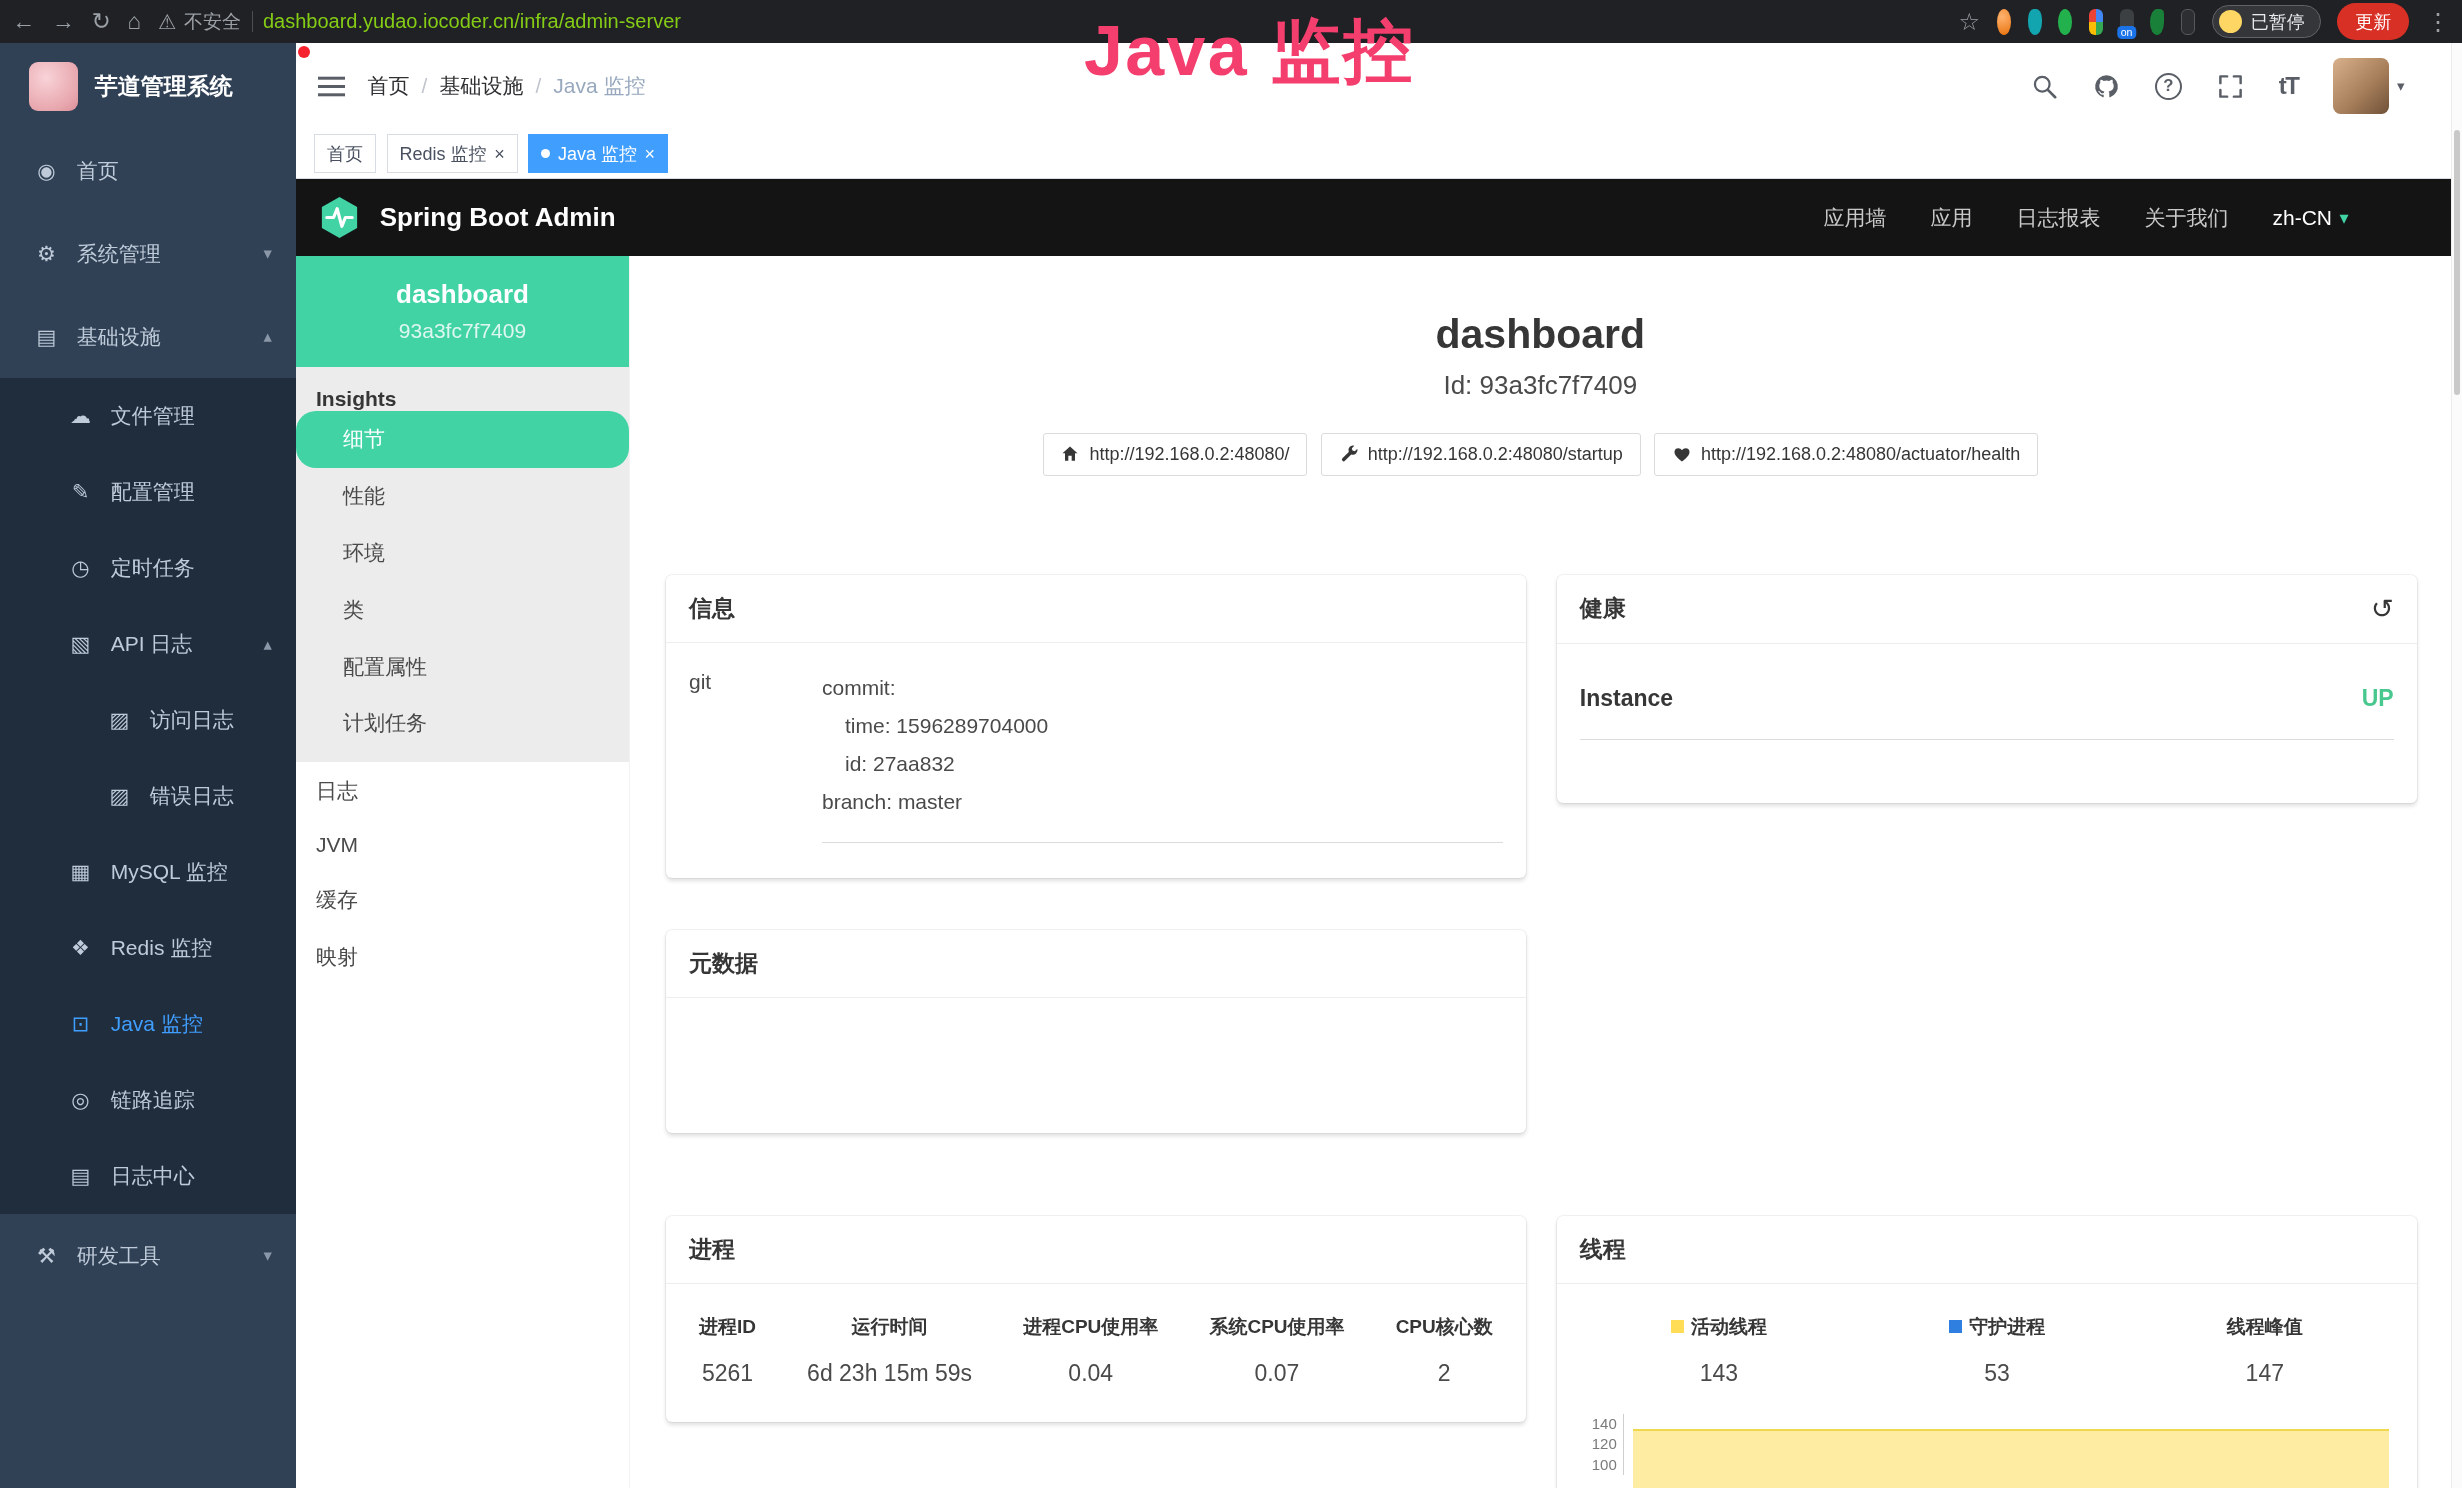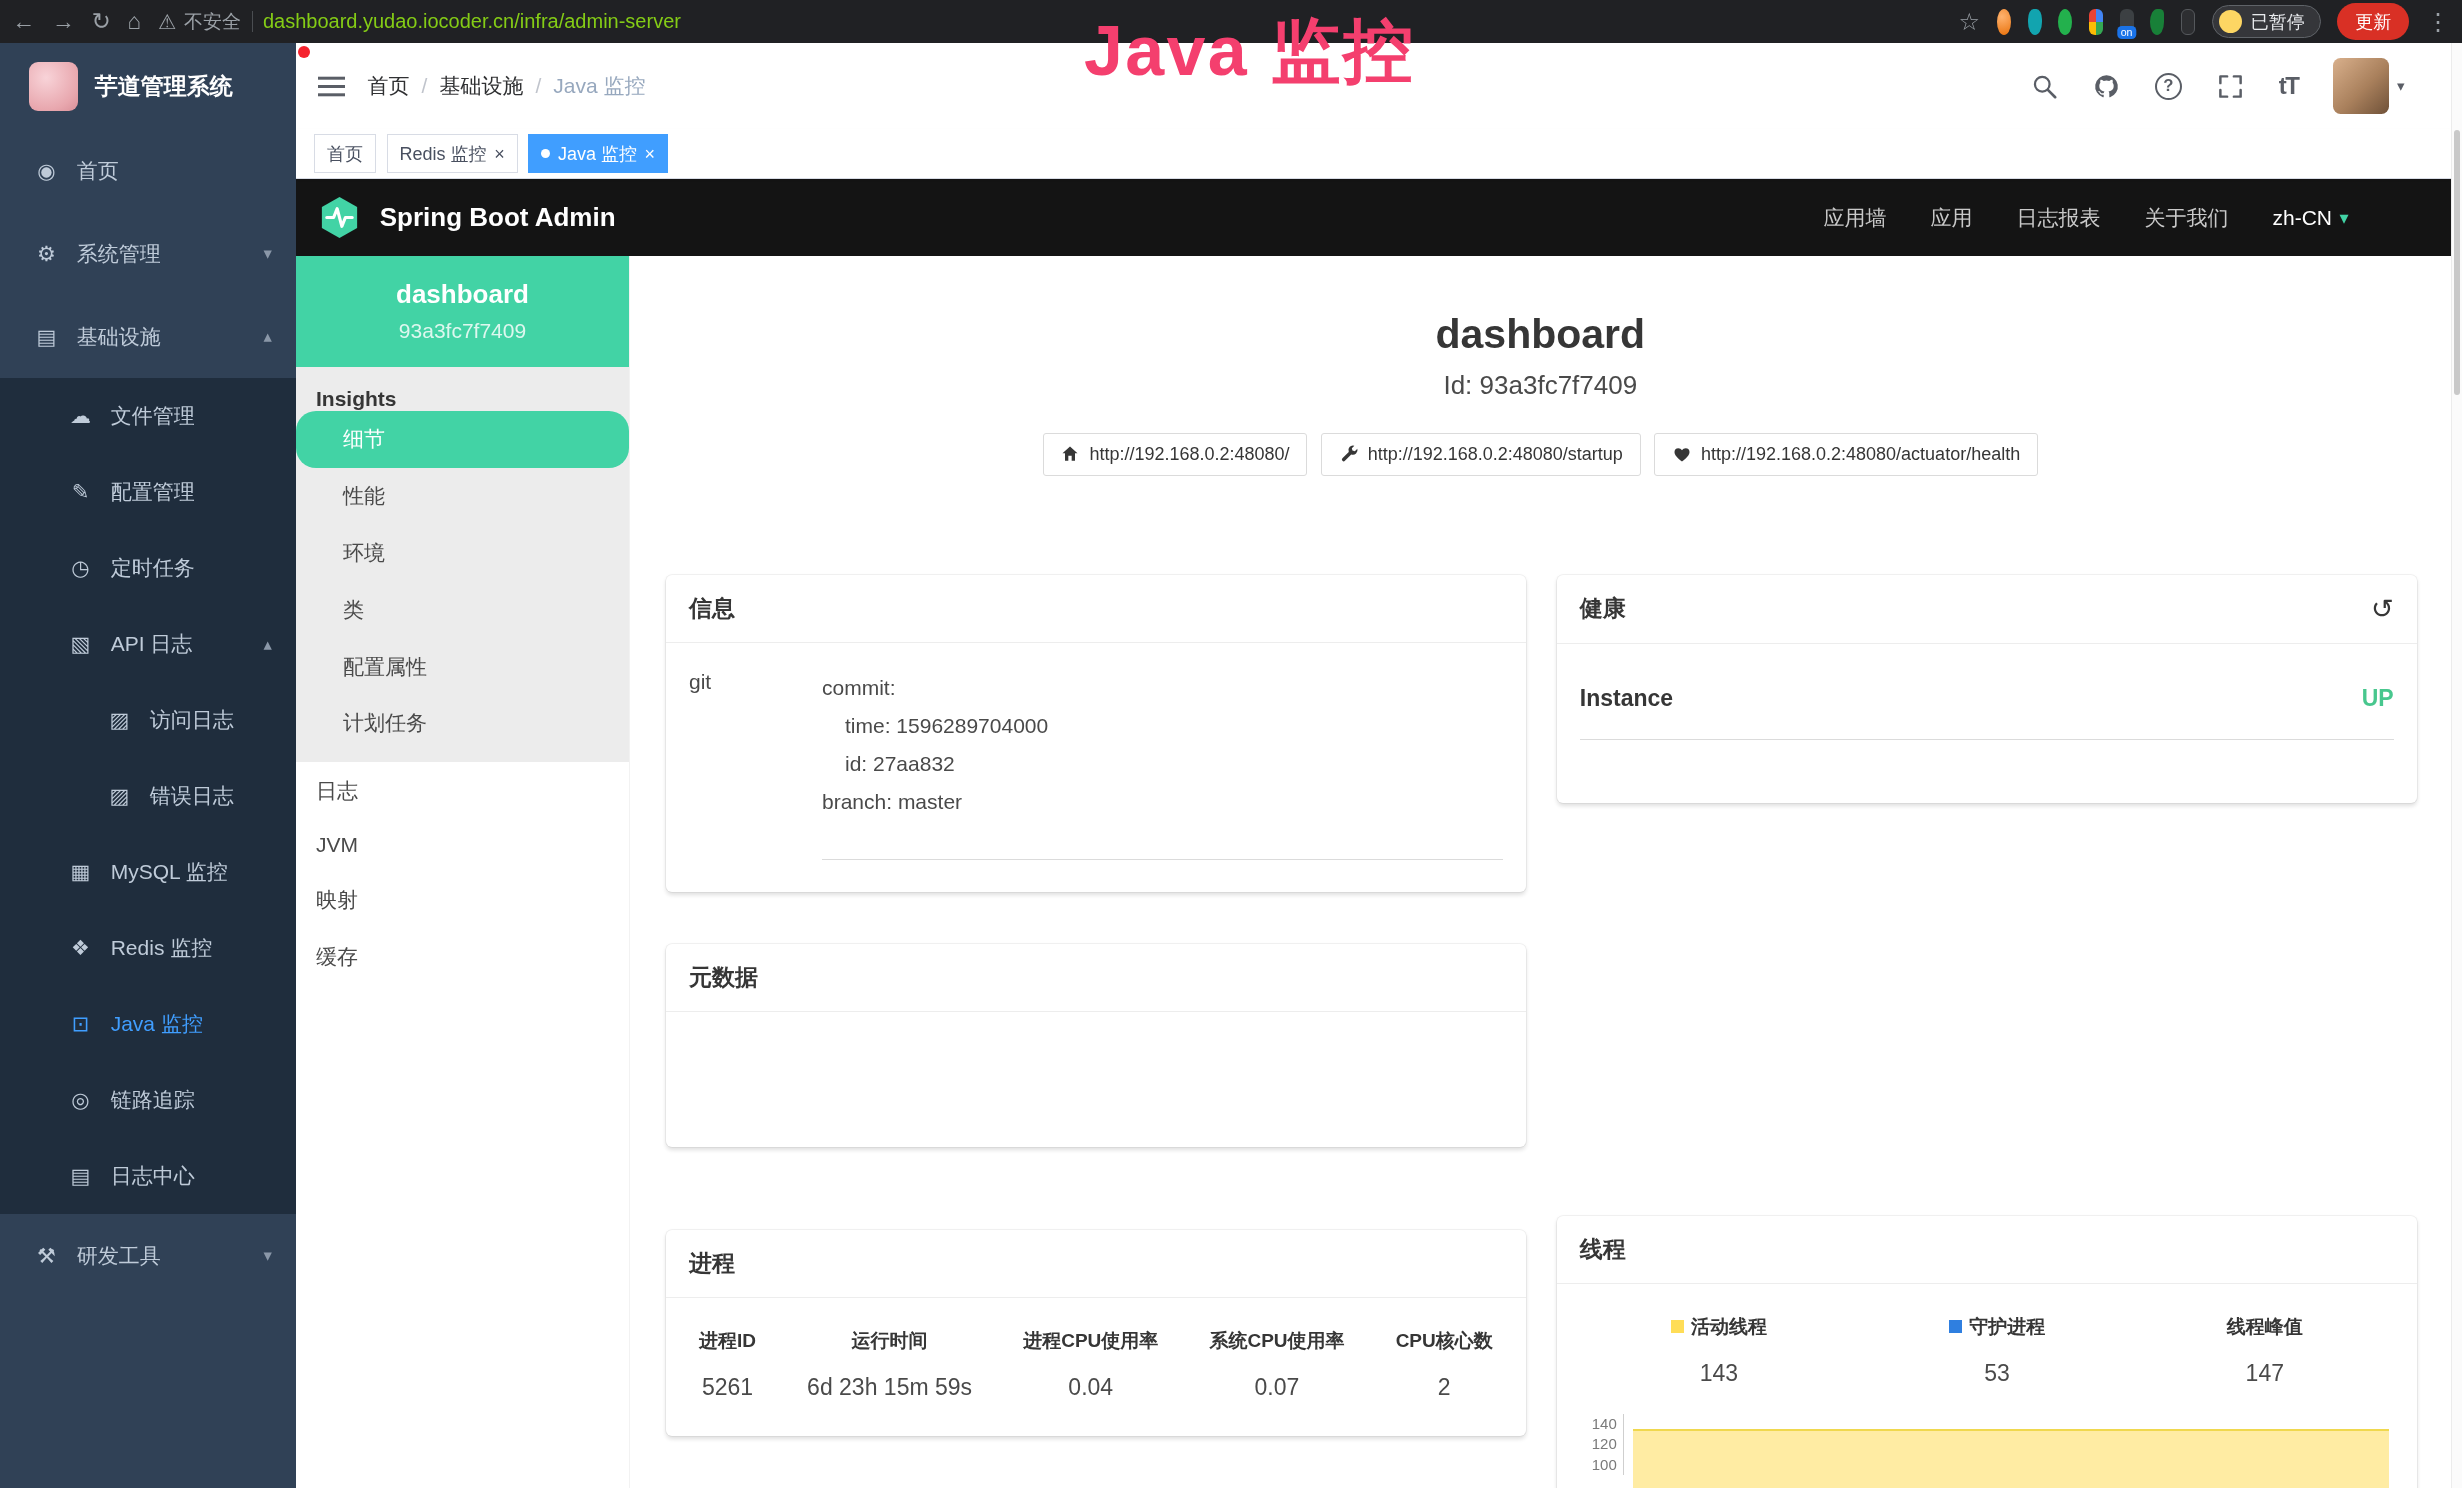--- a/index.html
+++ b/index.html
@@ -114,21 +114,21 @@
   .col { flex:1; min-width:0; }
   .card { background:#fff; border-radius:6px; box-shadow:0 2.3px 4.6px rgba(10,10,10,.13), 0 0 0 0.8px rgba(10,10,10,.06); }
   .card-header { display:flex; justify-content:space-between; align-items:center; padding:18px 23px;
     border-bottom:0.8px solid #ededed; font-size:23px; font-weight:700; color:#363636; }
   .card-body { padding:26px 23px 32px; font-size:21px; color:#4a4a4a; }
   .history-icon { font-size:27px; font-weight:400; color:#363636; }
 
   .card-info { min-height:303px; }
   .kv { display:flex; }
   .kv-label { width:133px; flex:none; padding-top:1.5px; }
-  .kv-value { flex:1; border-bottom:0.8px solid #dbdbdb; padding-bottom:38px; }
+  .kv-value { flex:1; border-bottom:0.8px solid #dbdbdb; padding-bottom:21px; }
   .kv-line { line-height:38px; }
   .kv-line.indent { padding-left:23px; }
 
   .card-health { min-height:228px; }
   .card-health .card-body { padding:41px 23px 0; }
   .h-row { display:flex; justify-content:space-between; align-items:baseline; border-bottom:0.8px solid #dbdbdb; padding-bottom:27px; }
   .h-label { font-size:23px; font-weight:600; color:#363636; }
   .h-status { font-size:23px; font-weight:700; color:#48c78e; }
 
   .card-metadata { min-height:203px; margin-top:52px; }
@@ -360,22 +360,22 @@
           <div class="group-label">Insights</div>
           <div class="side-item active">细节</div>
           <div class="side-item">性能</div>
           <div class="side-item">环境</div>
           <div class="side-item">类</div>
           <div class="side-item">配置属性</div>
           <div class="side-item">计划任务</div>
         </div>
         <div class="side-item plain">日志</div>
         <div class="side-item plain">JVM</div>
+        <div class="side-item plain">缓存</div>
         <div class="side-item plain">映射</div>
-        <div class="side-item plain">缓存</div>
       </aside>
 
       <main class="sba-main">
         <h1 class="main-title">dashboard</h1>
         <div class="main-id">Id: 93a3fc7f7409</div>
 
         <div class="links-row">
           <span class="link-box">
             <svg viewBox="0 0 24 24">
                 <path d="M12 3l9 8h-3v9h-4v-6h-4v6H6v-9H3z"></path>

